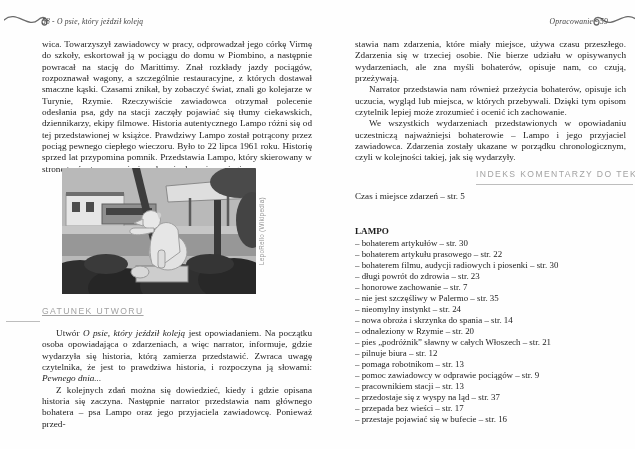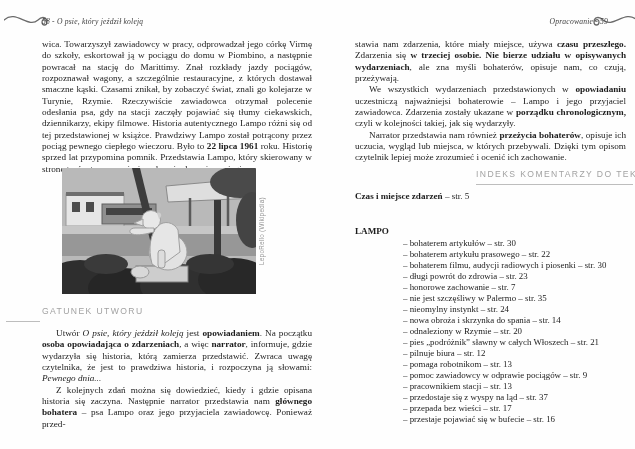--- a/index.html
+++ b/index.html
@@ -13,45 +13,45 @@
   .running-head.lft{left:36px;}
   .running-head.rgt{right:27px;}
 
   .flourish{position:absolute;top:7px;width:50px;height:26px;}
   .flourish.lft{left:-2px;}
   .flourish.rgt{right:-2px;}
 
   .textcol{position:absolute;width:270px;}
   .textcol p{margin:0;font-size:9.2px;line-height:11.35px;text-align:justify;}
   .textcol p.indent{text-indent:14px;}
-  b{font-weight:bold;}
+  b{font-weight:normal;}
   i{font-style:italic;}
 
   .col-top-left{top:39px;left:36px;}
   .col-bottom-left{top:328px;left:36px;}
   .col-top-right{top:39px;left:37px;width:271px;}
 
   .photo{position:absolute;top:168px;left:56px;width:194px;height:126px;background:#b9b9b9;}
   .photo svg{display:block;width:194px;height:126px;}
   .photo-credit{position:absolute;top:168px;left:252px;height:126px;width:11px;
                 writing-mode:vertical-rl;transform:rotate(180deg);
                 font-family:"Liberation Sans","DejaVu Sans",sans-serif;
                 font-size:6.3px;color:#949494;text-align:center;letter-spacing:.3px;}
 
   .section-head{font-family:"Liberation Sans","DejaVu Sans",sans-serif;
                 font-size:8.6px;color:#a2a2a2;letter-spacing:1.4px;white-space:nowrap;}
-  .section-head-left{position:absolute;top:306px;left:36px;}
+  .section-head-left{position:absolute;top:306px;left:36px;text-decoration:underline;}
   .rule-left{position:absolute;top:321px;left:0;width:34px;height:1px;background:#bdbdbd;}
   .section-head-right{position:absolute;top:169px;left:158px;right:2px;text-align:right;
                       padding:0 23px 5px 0;border-bottom:1px solid #bdbdbd;}
 
   .index{position:absolute;top:191px;left:37px;width:276px;}
   .index .entry-line{font-size:9.1px;line-height:11px;margin-bottom:24px;}
   .index .subhead{font-size:9.1px;font-weight:bold;line-height:11px;margin-bottom:1px;}
-  .index .item{font-size:8.9px;line-height:11px;white-space:nowrap;margin-left:48px;}
+  .index .item{font-size:8.9px;line-height:11px;white-space:nowrap;}
 </style>
 </head>
 <body>
 
 <div class="spread">
 
   <div class="page page-left">
 
     <svg class="flourish lft" viewBox="0 0 50 26">
       <path d="M0 13 C 12 2, 24 22, 34 13 C 38 9, 43 10, 43 15 C 43 19, 38 19, 38 15 C 38 12, 41 12, 42 14" fill="none" stroke="#6b6b6b" stroke-width="1.3" stroke-linecap="round"></path>
@@ -124,22 +124,22 @@
     <svg class="flourish rgt" viewBox="0 0 50 26">
       <g transform="translate(50,0) scale(-1,1)">
         <path d="M0 13 C 12 2, 24 22, 34 13 C 38 9, 43 10, 43 15 C 43 19, 38 19, 38 15 C 38 12, 41 12, 42 14" fill="none" stroke="#6b6b6b" stroke-width="1.3" stroke-linecap="round"></path>
       </g>
     </svg>
 
     <div class="running-head rgt">Opracowanie - 59</div>
 
     <div class="textcol col-top-right">
       <p><span>stawia nam zdarzenia, które miały miejsce, używa </span><b>czasu przeszłego.</b><span> Zdarzenia się </span><b>w trzeciej osobie. Nie bierze udziału w opisywanych wydarzeniach</b><span>, ale zna myśli bohaterów, opisuje nam, co czują, przeżywają.</span></p>
+      <p class="indent"><span>Narrator przedstawia nam również </span><b>przeżycia bohaterów</b><span>, opisuje ich uczucia, wygląd lub miejsca, w których przebywali. Dzięki tym opisom czytelnik lepiej może zrozumieć i ocenić ich zachowanie.</span></p>
       <p class="indent"><span>We wszystkich wydarzeniach przedstawionych w </span><b>opowiadaniu</b><span> uczestniczą najważniejsi bohaterowie – Lampo i jego przyjaciel zawiadowca. Zdarzenia zostały ukazane w </span><b>porządku chronologicznym,</b><span> czyli w kolejności takiej, jak się wydarzyły.</span></p>
-      <p class="indent"><span>Narrator przedstawia nam również </span><b>przeżycia bohaterów</b><span>, opisuje ich uczucia, wygląd lub miejsca, w których przebywali. Dzięki tym opisom czytelnik lepiej może zrozumieć i ocenić ich zachowanie.</span></p>
     </div>
 
     <div class="section-head section-head-right">INDEKS KOMENTARZY DO TEKSTU</div>
 
     <div class="index">
       <div class="entry-line"><b>Czas i miejsce zdarzeń</b><span> – str. 5</span></div>
       <div class="subhead">LAMPO</div>
       <div class="item">– bohaterem artykułów – str. 30</div>
       <div class="item">– bohaterem artykułu prasowego – str. 22</div>
       <div class="item">– bohaterem filmu, audycji radiowych i piosenki – str. 30</div>

